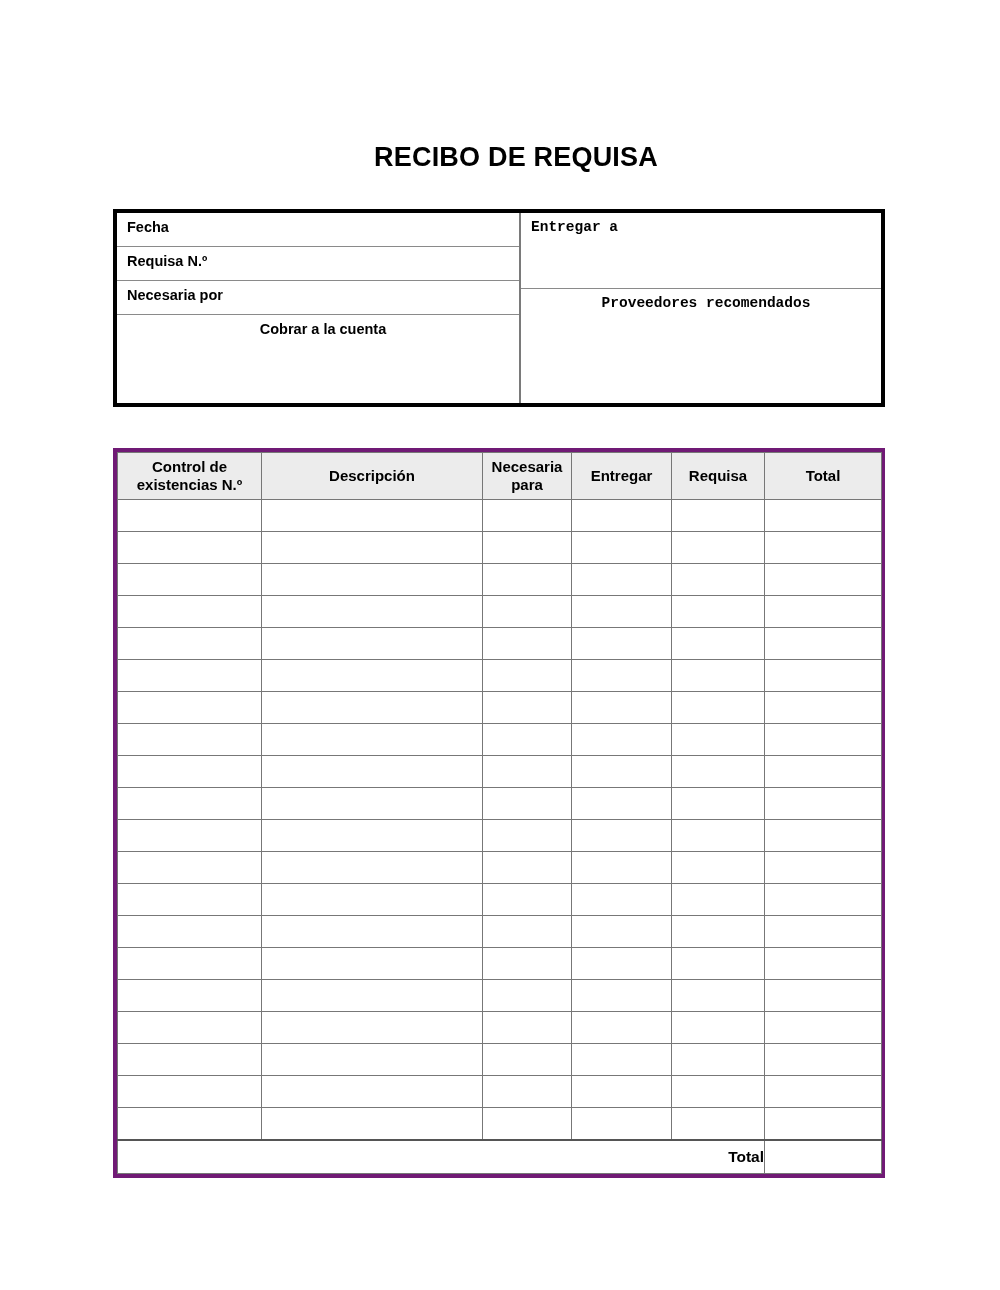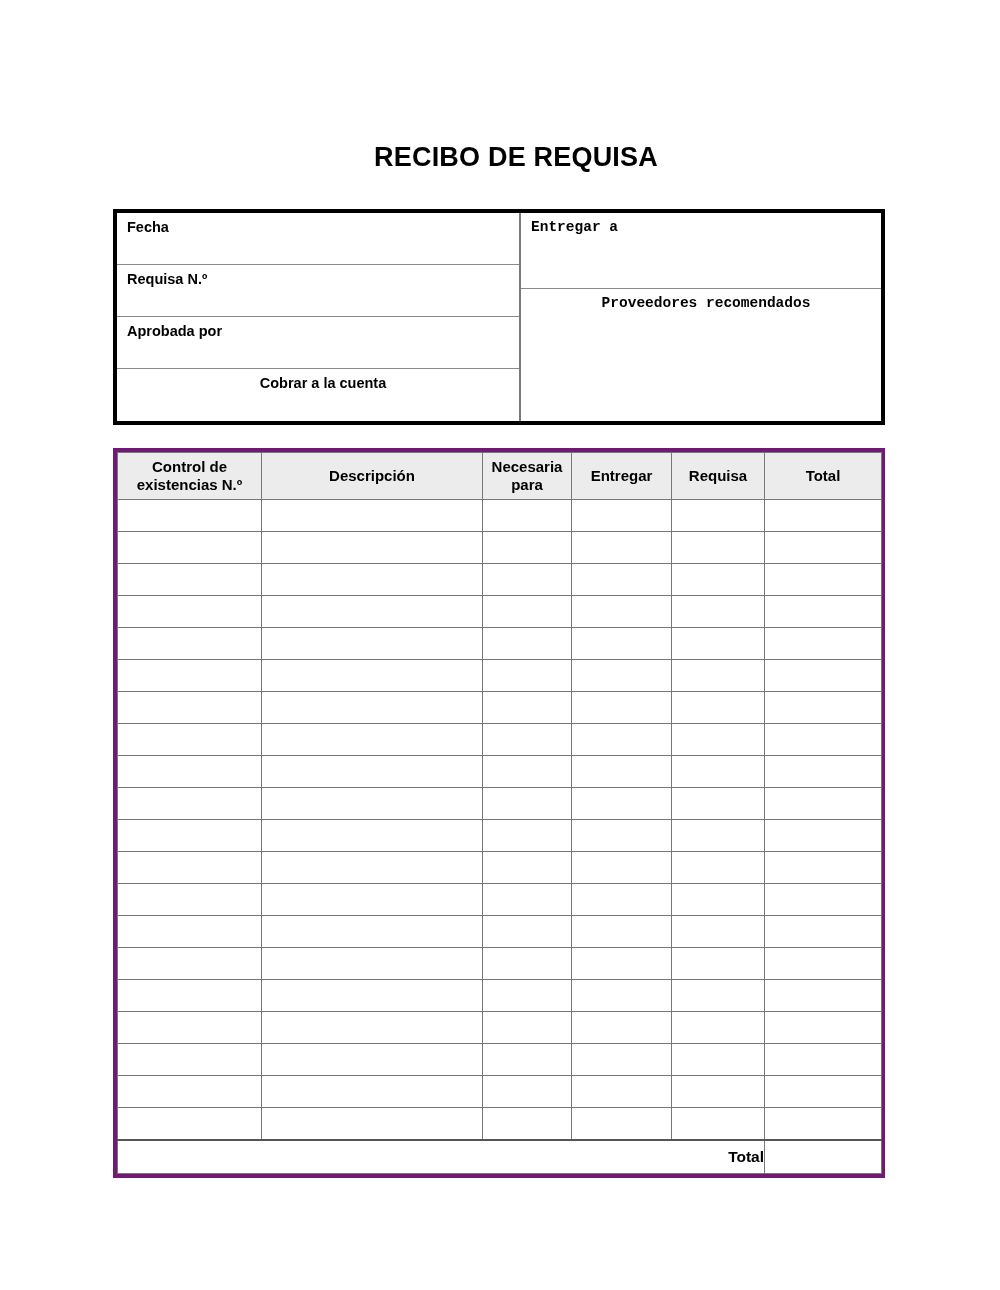--- a/index.html
+++ b/index.html
@@ -60,21 +60,21 @@
     flex-direction: column;
     font-family: Liberation Mono, monospace;
   }
   .info-cell {
     box-sizing: border-box;
     padding: 6px 0 0 10px;
     font-size: 14.5px;
     font-weight: bold;
     line-height: 17px;
     border-bottom: 1.5px solid #8a8a8a;
-    height: 52px;
+    height: 34px;
     overflow: hidden;
   }
   .info-cell.last { border-bottom: none; text-align: center; }
   .info-cell.tall-2 { height: 76px; }
   .info-cell.tall-3 { height: 114px; }
 
   
   .items-table-wrap {
     position: absolute;
     left: 113px;
@@ -139,21 +139,21 @@
   <div class="info-box">
 
     <div class="info-col-left">
       <div class="info-cell">
         <span>Fecha</span>
       </div>
       <div class="info-cell">
         <span>Requisa N.º</span>
       </div>
       <div class="info-cell">
-        <span>Aprobada por</span>
+        <span>Necesaria por</span>
       </div>
       <div class="info-cell last">
         <span>Cobrar a la cuenta</span>
       </div>
     </div>
 
     <div class="info-col-right">
       <div class="info-cell tall-2">
         <span>Entregar a</span>
       </div>

